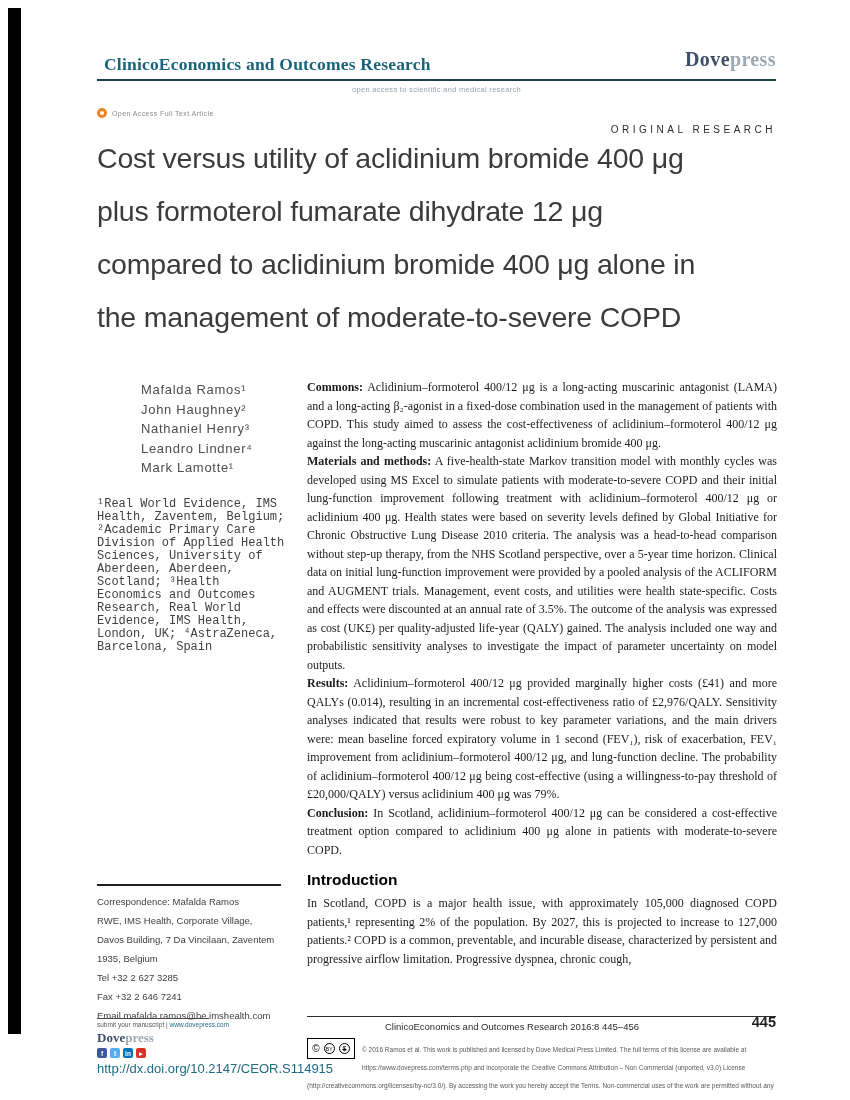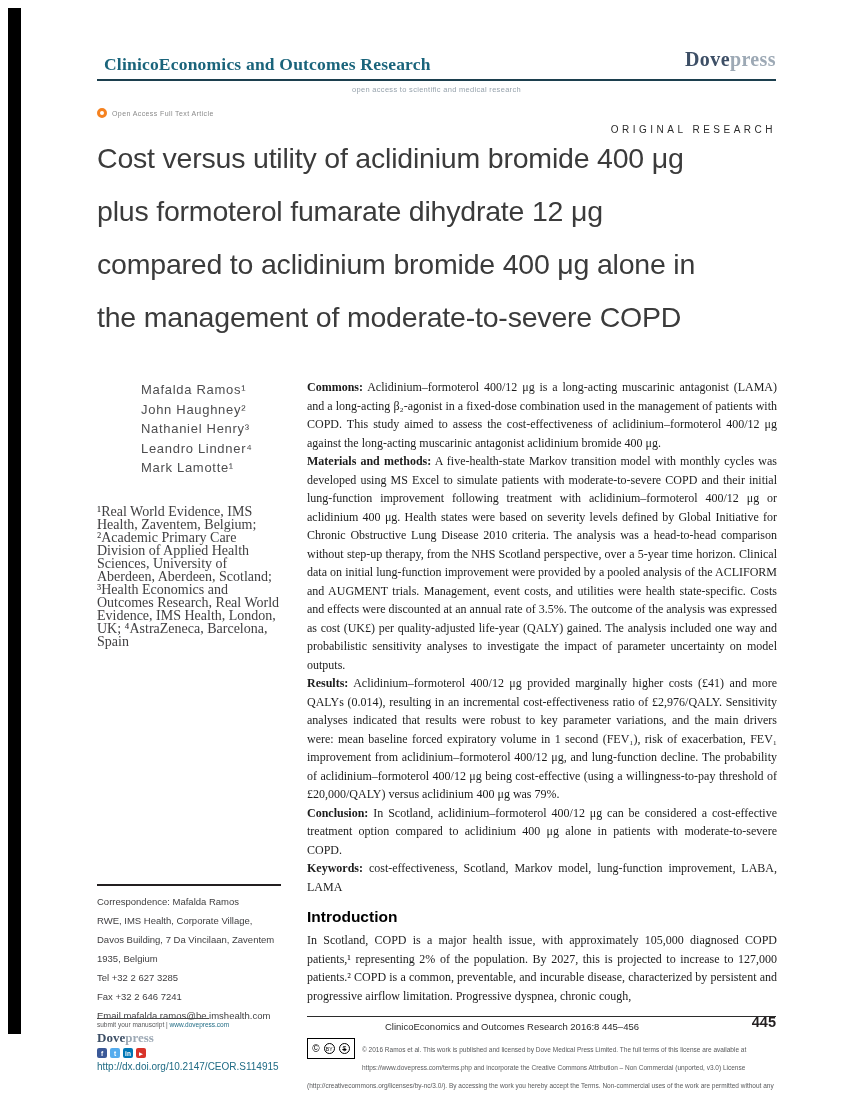--- a/index.html
+++ b/index.html
@@ -21,21 +21,21 @@
   .open-access { position:absolute; left:97px; top:108px; display:flex; align-items:center; gap:5px; cursor:pointer; }
   .oa-icon { width:10px; height:10px; border:3px solid #F58220; border-radius:50%; background:#fff; display:inline-block; }
   .oa-label { font-family:"Liberation Sans", sans-serif; font-size:7px; color:#8A8A8A; letter-spacing:0.4px; }
 
   
   .title { position:absolute; left:97px; top:132px; width:700px; font-family:"Liberation Sans", sans-serif; font-weight:400; font-size:28.5px; line-height:53px; color:#3B3B3B; letter-spacing:-0.2px; white-space:pre-line; }
 
   
   .left-col { position:absolute; left:97px; top:380px; width:188px; }
   .authors { font-family:"Liberation Sans", sans-serif; font-size:13px; line-height:19.5px; color:#4D4D4F; letter-spacing:0.7px; white-space:pre-line;margin-left:44px; }
-  .affiliations { margin-top:27px; font-family:Liberation Serif, serif; font-size:14px; line-height:13px; color:#414042; }
+  .affiliations { margin-top:20px; font-family:Liberation Mono, monospace; font-size:12px; line-height:13px; color:#414042; }
 
   .corr-rule { position:absolute; left:97px; top:884px; width:184px; height:2px; background:#231F20; }
   .correspondence { position:absolute; left:97px; top:892px; width:200px; font-family:"Liberation Sans", sans-serif; font-size:9.5px; line-height:19px; color:#414042; white-space:pre-line; }
   .corr-email a { color:#414042; text-decoration:none;text-align:center; }
 
   
   .right-col { position:absolute; left:307px; top:378px; width:470px; }
   .right-col p { font-size:12px; line-height:18.5px; text-align:justify; color:#1C1C1C; }
   .right-col p strong { font-weight:bold; }
   .intro-heading { margin-top:12px; margin-bottom:5px; font-family:"Liberation Sans", sans-serif; font-weight:bold; font-size:15.5px; color:#000; }
@@ -44,21 +44,21 @@
   .f-left-rule { position:absolute; left:97px; top:1018px; width:112px; height:1px; background:#4A4A4A; }
   .submit-line { position:absolute; left:97px; top:1021px; font-family:"Liberation Sans", sans-serif; font-size:6.5px; color:#58595B; }
   .submit-line a { color:#1F6B84; text-decoration:none; }
   .dp-logo-small { position:absolute; left:97px; top:1030px; font-family:"Liberation Serif", serif; font-size:13px; font-weight:bold; cursor:pointer; }
   .social-row { position:absolute; left:97px; top:1048px; display:flex; gap:3px; }
   .social-icon { width:10px; height:10px; border-radius:2px; color:#fff; font-family:"Liberation Sans", sans-serif; font-size:6.5px; font-weight:bold; display:flex; align-items:center; justify-content:center; cursor:pointer; }
   .ic-fb { background:#3B5998; }
   .ic-tw { background:#55ACEE; }
   .ic-li { background:#0077B5; }
   .ic-yt { background:#D8332A; }
-  .doi { position:absolute; left:97px; top:1061px; font-family:"Liberation Sans", sans-serif; font-size:10px; color:#1F6B84; cursor:pointer;text-align:right; }
+  .doi { position:absolute; left:97px; top:1061px; font-family:"Liberation Sans", sans-serif; font-size:13px; color:#1F6B84; cursor:pointer;text-align:right; }
 
   .f-center-rule { position:absolute; left:307px; top:1016px; width:469px; height:1px; background:#2B2B2B; }
   .citation { position:absolute; left:307px; top:1021px; width:410px; text-align:center; font-family:"Liberation Sans", sans-serif; font-size:9.5px; color:#2B2B2B; }
   .page-number { position:absolute; left:307px; top:1014px; width:469px; text-align:right; font-family:"Liberation Sans", sans-serif; font-weight:bold; font-size:14.5px; color:#231F20; }
 
   .copyright { position:absolute; left:307px; top:1038px; width:469px; }
   .cc-box { float:left; width:48px; height:21px; border:1px solid #000; margin-right:7px; margin-bottom:2px; display:flex; align-items:center; justify-content:space-evenly; font-family:"Liberation Sans", sans-serif; }
   .cc-c { font-size:10px; color:#000; }
   .cc-circle { width:11px; height:11px; border:1px solid #000; border-radius:50%; font-size:5px; display:flex; align-items:center; justify-content:center; color:#000; }
   .cc-nc { text-decoration:line-through; font-size:7px; }
@@ -102,21 +102,20 @@
 1935, Belgium
 Tel +32 2 627 3285
 Fax +32 2 646 7241</span>
 <span class="corr-email"><span>Email </span><a href="#">mafalda.ramos@be.imshealth.com</a></span></div>
 
   <div class="right-col">
     <p><strong>Commons:</strong> <span>Aclidinium–formoterol 400/12 μg is a long-acting muscarinic antagonist (LAMA) and a long-acting β₂-agonist in a fixed-dose combination used in the management of patients with COPD. This study aimed to assess the cost-effectiveness of aclidinium–formoterol 400/12 μg against the long-acting muscarinic antagonist aclidinium bromide 400 μg.</span></p>
     <p><strong>Materials and methods:</strong> <span>A five-health-state Markov transition model with monthly cycles was developed using MS Excel to simulate patients with moderate-to-severe COPD and their initial lung-function improvement following treatment with aclidinium–formoterol 400/12 μg or aclidinium 400 μg. Health states were based on severity levels defined by Global Initiative for Chronic Obstructive Lung Disease 2010 criteria. The analysis was a head-to-head comparison without step-up therapy, from the NHS Scotland perspective, over a 5-year time horizon. Clinical data on initial lung-function improvement were provided by a pooled analysis of the ACLIFORM and AUGMENT trials. Management, event costs, and utilities were health state-specific. Costs and effects were discounted at an annual rate of 3.5%. The outcome of the analysis was expressed as cost (UK£) per quality-adjusted life-year (QALY) gained. The analysis included one way and probabilistic sensitivity analyses to investigate the impact of parameter uncertainty on model outputs.</span></p>
     <p><strong>Results:</strong> <span>Aclidinium–formoterol 400/12 μg provided marginally higher costs (£41) and more QALYs (0.014), resulting in an incremental cost-effectiveness ratio of £2,976/QALY. Sensitivity analyses indicated that results were robust to key parameter variations, and the main drivers were: mean baseline forced expiratory volume in 1 second (FEV₁), risk of exacerbation, FEV₁ improvement from aclidinium–formoterol 400/12 μg, and lung-function decline. The probability of aclidinium–formoterol 400/12 μg being cost-effective (using a willingness-to-pay threshold of £20,000/QALY) versus aclidinium 400 μg was 79%.</span></p>
     <p><strong>Conclusion:</strong> <span>In Scotland, aclidinium–formoterol 400/12 μg can be considered a cost-effective treatment option compared to aclidinium 400 μg alone in patients with moderate-to-severe COPD.</span></p>
-    <p><strong>Keywords:</strong> <span>cost-effectiveness, Scotland, Markov model, lung-function improvement, LABA, LAMA</span></p>
 
     <h2 class="intro-heading">Introduction</h2>
     <p>In Scotland, COPD is a major health issue, with approximately 105,000 diagnosed COPD patients,¹ representing 2% of the population. By 2027, this is projected to increase to 127,000 patients.² COPD is a common, preventable, and incurable disease, characterized by persistent and progressive airflow limitation. Progressive dyspnea, chronic cough,</p>
   </div>
 
   <div class="f-left-rule"></div>
   <div class="submit-line"><span>submit your manuscript</span><span> | </span><a href="#">www.dovepress.com</a></div>
   <div class="dp-logo-small"><span class="dp-dove">Dove</span><span class="dp-press">press</span></div>
   <div class="social-row">
     <span class="social-icon ic-fb">f</span>

